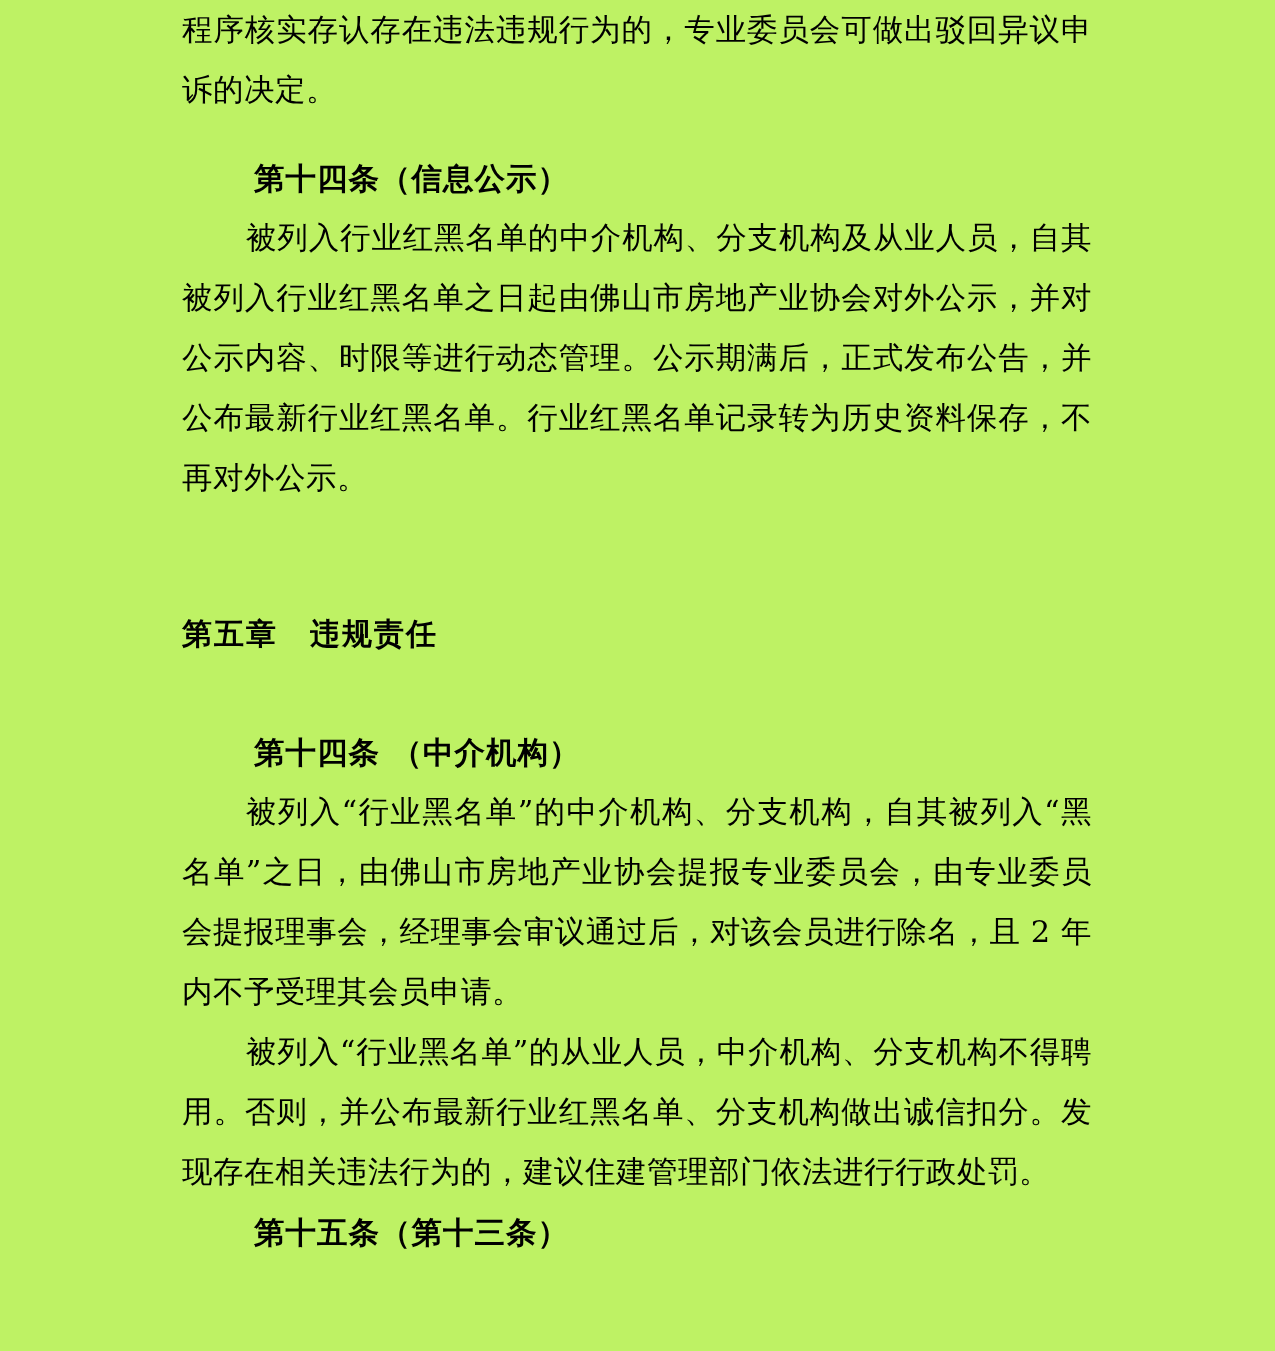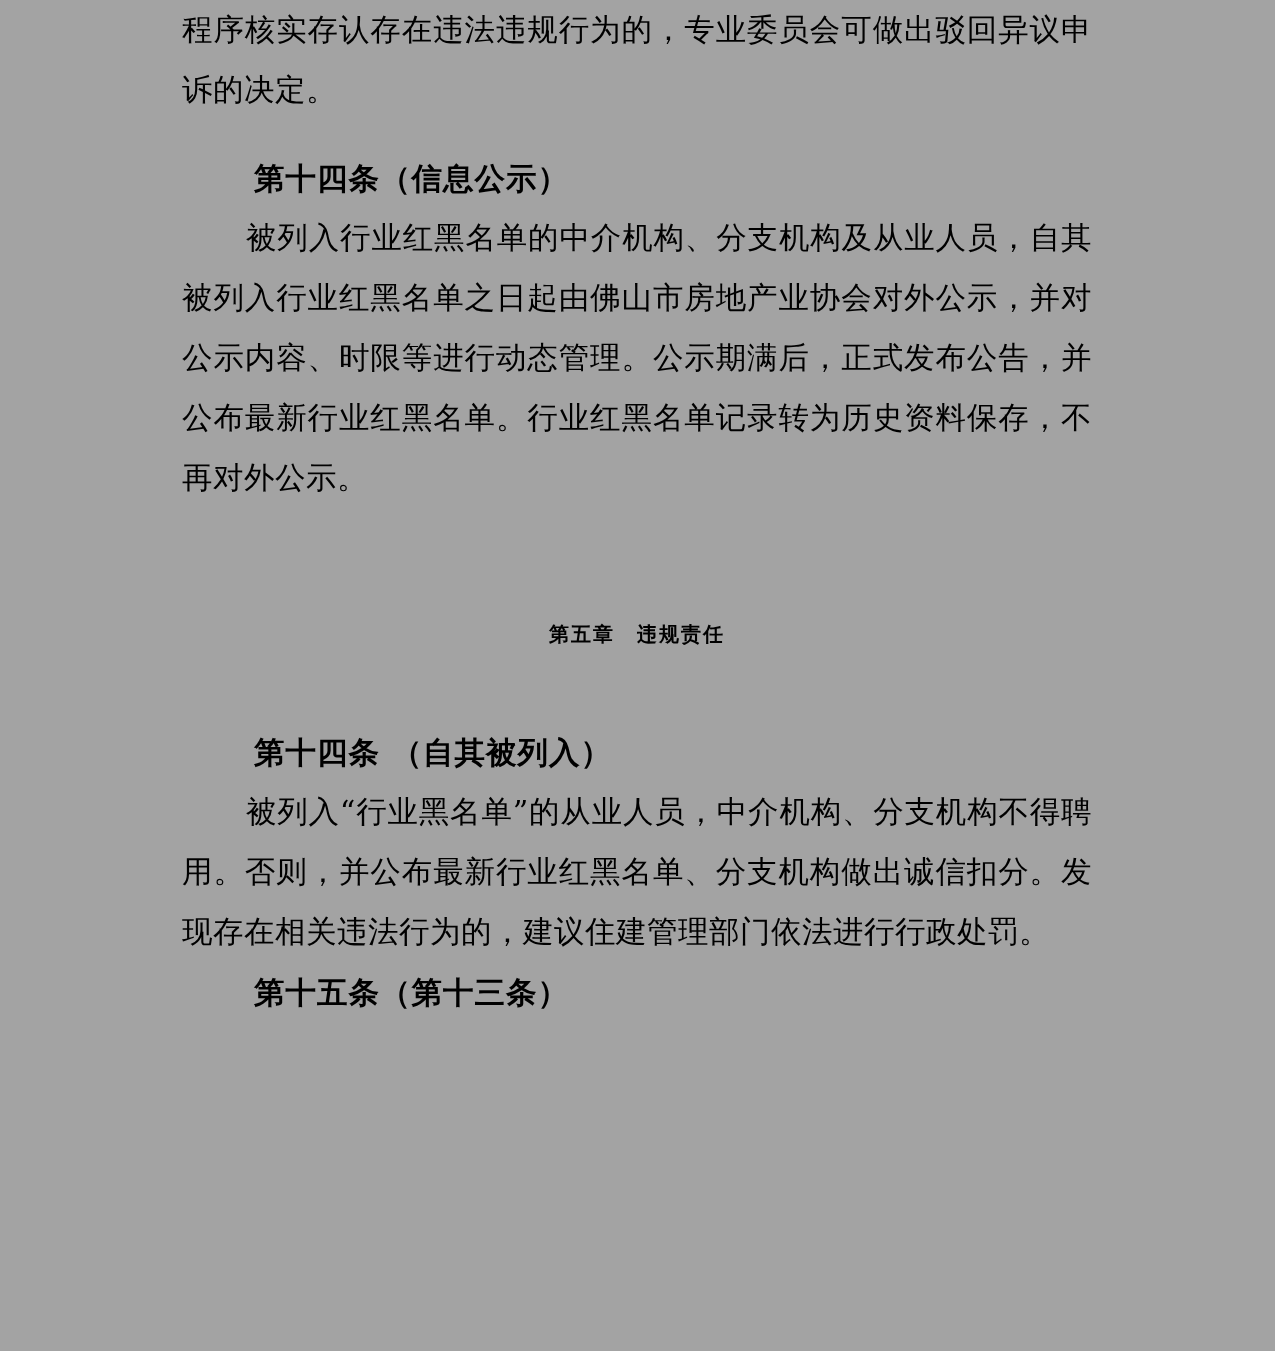--- a/index.html
+++ b/index.html
@@ -4,21 +4,21 @@
 <style>
   html, body {
     margin: 0;
     padding: 0;
     background: #ffffff;
   }
   .page {
     position: relative;
     width: 1275px;
     height: 1351px;
-    background: #a3a3a3;
+    background: #bef264;
     margin: 0 auto;
     overflow: hidden;
     font-family: "DejaVu Serif", "Liberation Serif", serif;
     color: #000000;
   }
   .content {
     position: absolute;
     left: 182px;
     top: 0px;
     width: 910px;
@@ -37,26 +37,26 @@
   }
   .heading {
     font-size: 30.5px;
     line-height: 60px;
     font-weight: bold;
     letter-spacing: 1px;
     margin: 0;
     text-indent: 72px;
   }
   .chapter-title {
-    font-size: 20px;
+    font-size: 30px;
     line-height: 60px;
     font-weight: bold;
     letter-spacing: 2px;
     margin: 0;
-    text-align: center;
+    text-align: left;
   }
   .spacer-sm { height: 28px; }
   .spacer-md { height: 58px; }
   .spacer-lg { height: 96px; }
 </style>
 </head>
 <body>
 
 <div class="page">
   <div class="content">
@@ -68,21 +68,22 @@
     <h2 class="heading">第十四条（信息公示）</h2>
 
     <p class="para indent">被列入行业红黑名单的中介机构、分支机构及从业人员，自其被列入行业红黑名单之日起由佛山市房地产业协会对外公示，并对公示内容、时限等进行动态管理。公示期满后，正式发布公告，并公布最新行业红黑名单。行业红黑名单记录转为历史资料保存，不再对外公示。</p>
 
     <div class="spacer-lg"></div>
 
     <h1 class="chapter-title">第五章　违规责任</h1>
 
     <div class="spacer-md"></div>
 
-    <h2 class="heading">第十四条 （自其被列入）</h2>
+    <h2 class="heading">第十四条 （中介机构）</h2>
 
+    <p class="para indent">被列入“行业黑名单”的中介机构、分支机构，自其被列入“黑名单”之日，由佛山市房地产业协会提报专业委员会，由专业委员会提报理事会，经理事会审议通过后，对该会员进行除名，且 2 年内不予受理其会员申请。</p>
 
     <p class="para indent">被列入“行业黑名单”的从业人员，中介机构、分支机构不得聘用。否则，并公布最新行业红黑名单、分支机构做出诚信扣分。发现存在相关违法行为的，建议住建管理部门依法进行行政处罚。</p>
 
     <h2 class="heading">第十五条（第十三条）</h2>
 
   </div>
 </div>
 
 </body></html>

